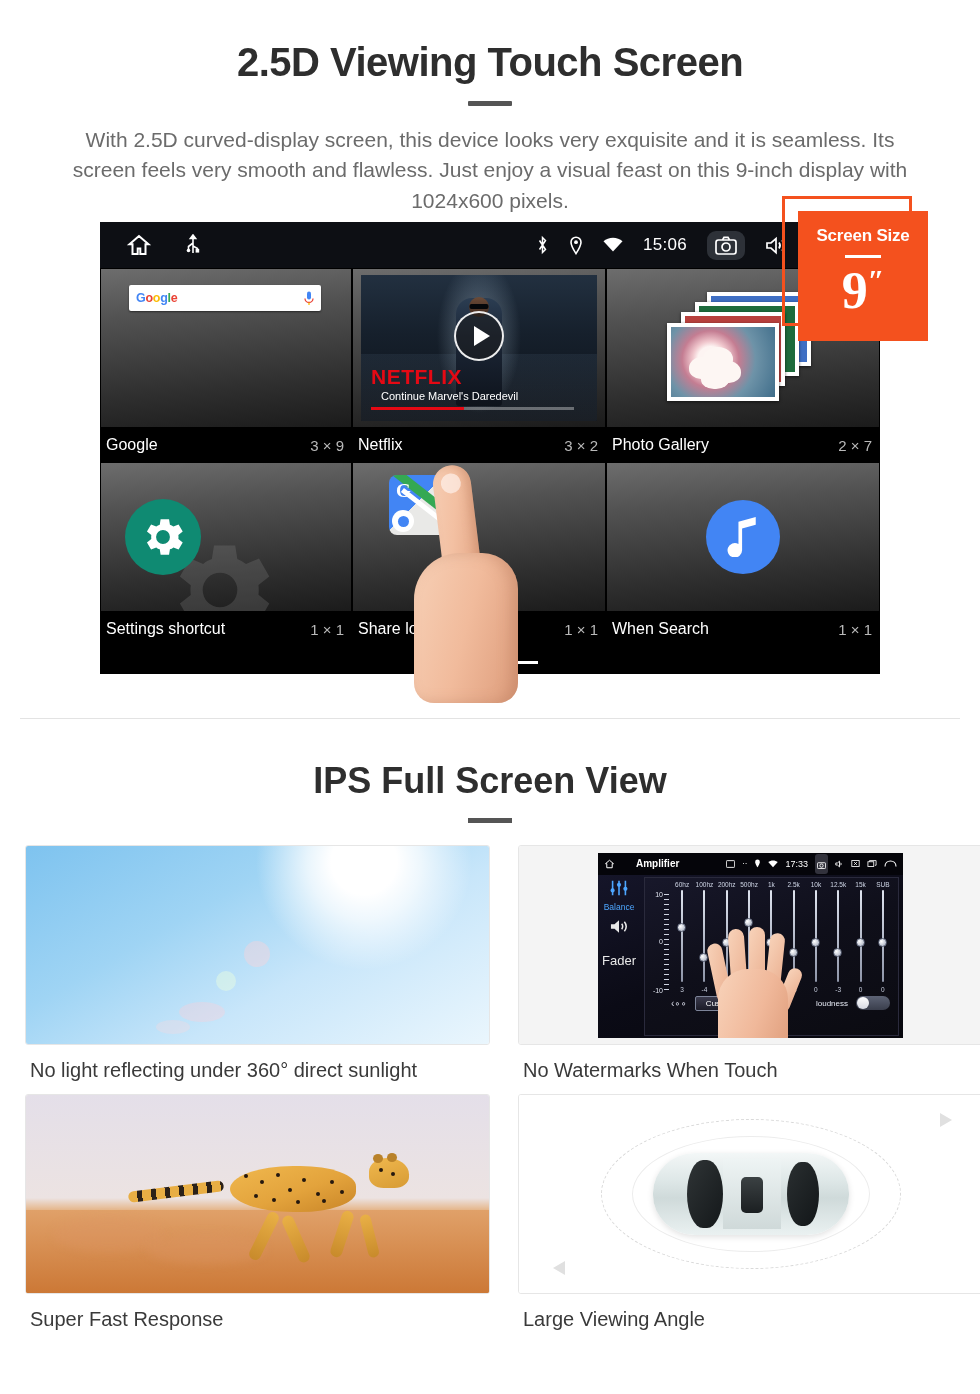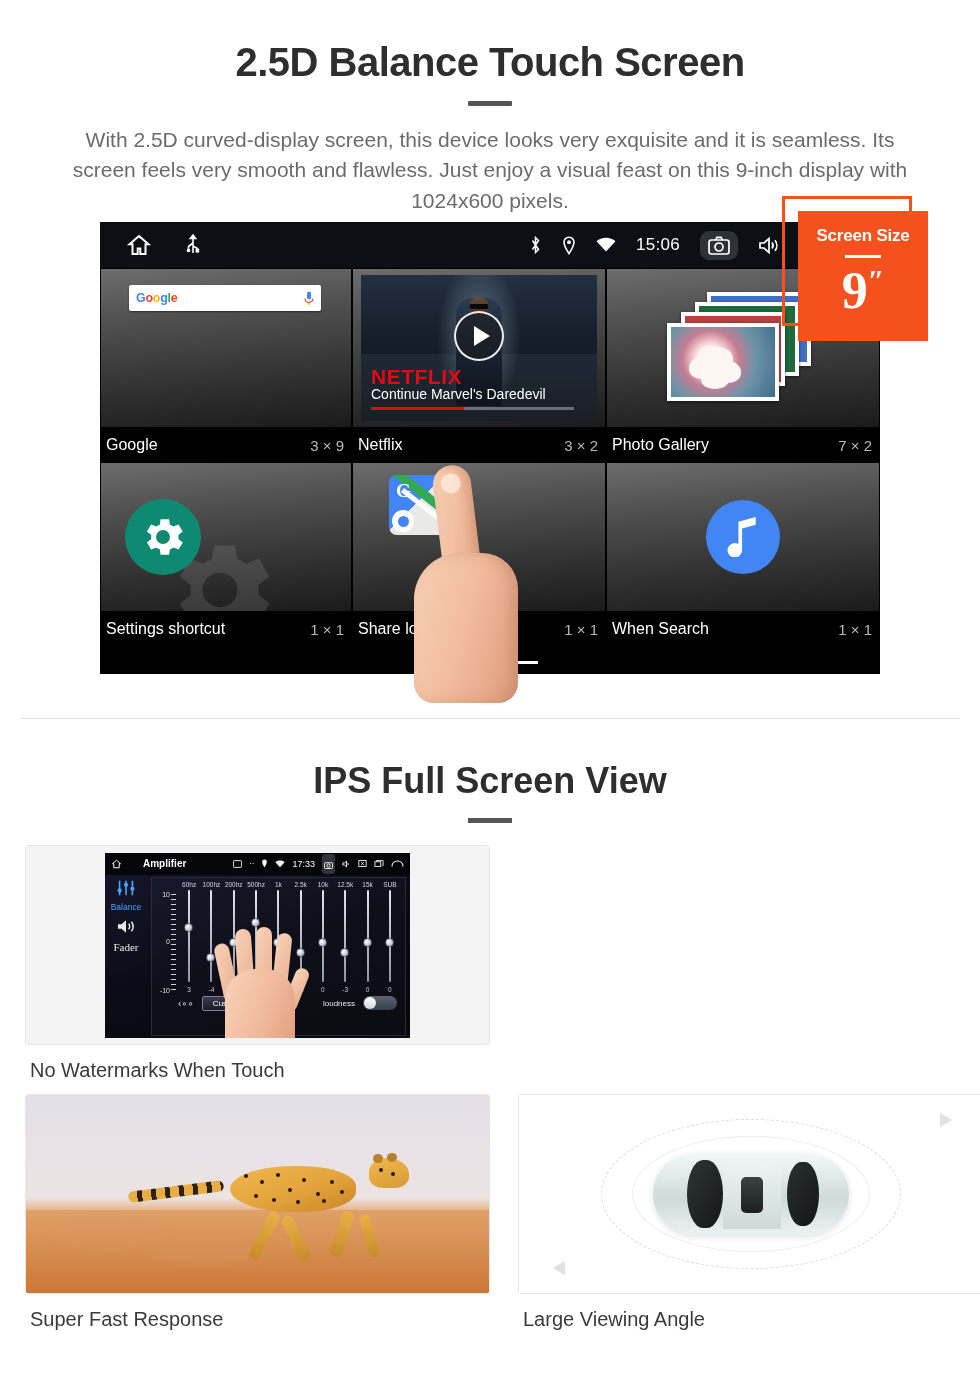--- a/index.html
+++ b/index.html
@@ -27,21 +27,21 @@
 
   
   .device {
     position:absolute; left:100px; top:222px; width:780px; height:452px;
     background:#000; overflow:hidden;
   }
   .statusbar {
     position:relative; height:46px; background:#0d0f14; display:flex; align-items:center;
   }
   .sb-left { display:flex; align-items:center; gap:34px; padding-left:26px; }
-  .sb-right { position:absolute; right:14px; display:flex; align-items:center; gap:20px; }
+  .sb-right { position:absolute; right:7px; display:flex; align-items:center; gap:20px; }
   .sb-time { color:#fff; font-size:17px; letter-spacing:.3px; }
   .icon-wrap { display:inline-flex; align-items:center; justify-content:center; }
   .cam-hl { background:#2d3138; border-radius:9px; padding:5px 8px; }
 
   .widgetgrid { position:relative; width:940px; }
   .wrow { display:flex; }
   .wcell { position:relative; }
   .wtile {
     position:relative; overflow:hidden;
     background:linear-gradient(175deg,#6d6d6d 0%,#525252 28%,#2f2f2f 72%,#1b1b1b 100%);
@@ -91,21 +91,21 @@
     background:rgba(30,30,30,.55); border:2px solid rgba(255,255,255,.92);
     display:flex; align-items:center; justify-content:center;
   }
   .nfx-play::after {
     content:""; width:0;height:0;border-left:16px solid #fff;
     border-top:10px solid transparent; border-bottom:10px solid transparent;
     margin-left:5px;
   }
   .nfx-logo { position:absolute; left:10px; bottom:32px; color:#E50914;
     font-size:21px; font-weight:bold; letter-spacing:.5px; }
-  .nfx-sub { position:absolute; left:10px; bottom:19px; color:#fff; font-size:14px; }
+  .nfx-sub { position:absolute; left:20px; bottom:19px; color:#fff; font-size:11px; }
   .nfx-bar { position:absolute; left:10px; bottom:11px; width:86%; height:3px;
     background:rgba(255,255,255,.35); }
   .nfx-bar::before { content:""; position:absolute; left:0;top:0;bottom:0; width:46%;
     background:#E50914; }
 
   
   .pg { position:absolute; left:50%; top:50%; transform:translate(-50%,-50%);
         width:152px; height:112px; }
   .pframe { position:absolute; border:4px solid #fff; box-shadow:0 1px 3px rgba(0,0,0,.6); }
   .pf1 { left:40px; top:0; width:104px; height:74px; background:#3f6fc4; }
@@ -209,21 +209,21 @@
     display:flex; align-items:center; justify-content:center; }
   .ampscreen { width:305px; height:185px; background:#0a0a12; position:relative; overflow:hidden; }
   .amp-top { height:22px; background:#05050a; display:flex; align-items:center; padding:0 6px; gap:18px; }
   .amp-title { color:#fff; font-size:10px; font-weight:bold; margin-left:3px; }
   .amp-time { color:#fff; font-size:9px; }
   .amp-icons { display:flex; align-items:center; gap:7px; margin-left:auto; }
   .amp-body { position:relative; height:163px;
     background:linear-gradient(160deg,#151529 0%,#0b0b16 50%,#07070d 100%); }
   .amp-side { position:absolute; left:0; top:0; width:42px; height:100%; text-align:center; padding-top:5px; }
   .amp-balance { color:#4da6ff; font-size:8.5px; margin-top:2px; }
-  .amp-fader { color:#e8e8e8; font-size:11px; margin-top:2px;font-family:Liberation Serif, serif; }
+  .amp-fader { color:#e8e8e8; font-size:13px; margin-top:14px; }
   .eq { position:absolute; left:46px; right:4px; top:2px; bottom:2px;
     border:1px solid #2a2a3c; background:rgba(255,255,255,.02); }
   .eq-freqs { display:flex; padding:3px 4px 0 26px; }
   .eq-freqs span { flex:1; text-align:center; color:#cfd6e6; font-size:6.5px; }
   .eq-sliders { position:relative; display:flex; padding:2px 4px 0 26px; height:96px; }
   .eq-col { flex:1; display:flex; justify-content:center; position:relative; }
   .eq-track { width:2px; height:92px; background:linear-gradient(to bottom,#dfe4ef,#8e95a8); border-radius:1px; }
   .eq-knob { position:absolute; width:9px;height:9px;border-radius:50%;
     background:radial-gradient(circle at 35% 35%,#fff,#9aa2b5); border:1px solid #555c70; left:50%; margin-left:-5px; }
   .eq-scale { position:absolute; left:4px; top:4px; height:100px; width:22px; }
@@ -292,21 +292,21 @@
     border-top:7px solid transparent; border-bottom:7px solid transparent; }
   .arr2 { left:34px; bottom:18px; border-right:12px solid #e0e0e0;
     border-top:7px solid transparent; border-bottom:7px solid transparent; }
 </style>
 </head>
 <body>
 
 <div class="page">
 
   <div class="section1">
-    <div class="h1">2.5D Balance Touch Screen</div>
+    <div class="h1">2.5D Viewing Touch Screen</div>
     <div class="rule"></div>
     <div class="lead">With 2.5D curved-display screen, this device looks very exquisite and it is seamless. Its screen feels very smooth and flawless. Just enjoy a visual feast on this 9-inch display with 1024x600 pixels.</div>
 
     <div class="device">
 
       <div class="statusbar">
         <div class="sb-left">
           <span class="icon-wrap">
             <svg width="26" height="24" viewBox="0 0 24 24">
                 <path d="M12 3 2.5 11.2h3V21h5.2v-5.6h2.6V21h5.2v-9.8h3z" fill="none" stroke="#fff" stroke-width="2"></path>
@@ -417,21 +417,21 @@
                 <div class="pframe pf4">
                   <div class="petal" style="left:32px;top:20px;width:30px;height:24px;"></div>
                   <div class="petal" style="left:18px;top:30px;width:26px;height:22px;"></div>
                   <div class="petal" style="left:44px;top:34px;width:26px;height:22px;"></div>
                   <div class="petal" style="left:30px;top:42px;width:28px;height:20px;"></div>
                 </div>
               </div>
             </div>
             <div class="wlabelrow">
               <span class="wlabel">Photo Gallery</span>
-              <span class="wsize">7 × 2</span>
+              <span class="wsize">2 × 7</span>
             </div>
           </div>
         </div>
 
         <div class="wrow">
 
           <div class="wcell">
             <div class="wtile" style="width:252px;height:150px;">
               <svg class="gear-ghost" width="130" height="130" viewBox="0 0 24 24">
                   <path fill="#999" d="M19.1 12.9a7.5 7.5 0 0 0 0-1.8l2-1.6-1.9-3.3-2.4 1a7.4 7.4 0 0 0-1.6-.9l-.4-2.5H10.9l-.4 2.5c-.6.2-1.1.5-1.6.9l-2.4-1L4.6 9.5l2 1.6a7.5 7.5 0 0 0 0 1.8l-2 1.6 1.9 3.3 2.4-1c.5.4 1 .7 1.6.9l.4 2.5h3.9l.4-2.5c.6-.2 1.1-.5 1.6-.9l2.4 1 1.9-3.3zM12 15.2A3.2 3.2 0 1 1 15.2 12 3.2 3.2 0 0 1 12 15.2z"></path>
@@ -502,20 +502,30 @@
   </div>
 
   <div class="divider"></div>
 
   <div class="h2">IPS Full Screen View</div>
   <div class="rule2"></div>
 
   <div class="grid2">
 
     <div class="cardrow">
+      <div class="card">
+        <div class="cardimg">
+          <div class="sun"></div>
+          <div class="flare f1"></div>
+            <div class="flare f2"></div>
+          <div class="flare f3"></div>
+            <div class="flare f4"></div>
+        </div>
+        <div class="cardcap">No light reflecting under 360° direct sunlight</div>
+      </div>
 
       <div class="card">
         <div class="cardimg">
           <div class="amp">
             <div class="ampscreen">
               <div class="amp-top">
                 <svg width="11" height="10" viewBox="0 0 24 24">
                     <path d="M12 3 2.5 11.2h3V21h13V11.2h3z" fill="none" stroke="#fff" stroke-width="2.4"></path>
                   </svg>
                 <span class="amp-title">Amplifier</span>

